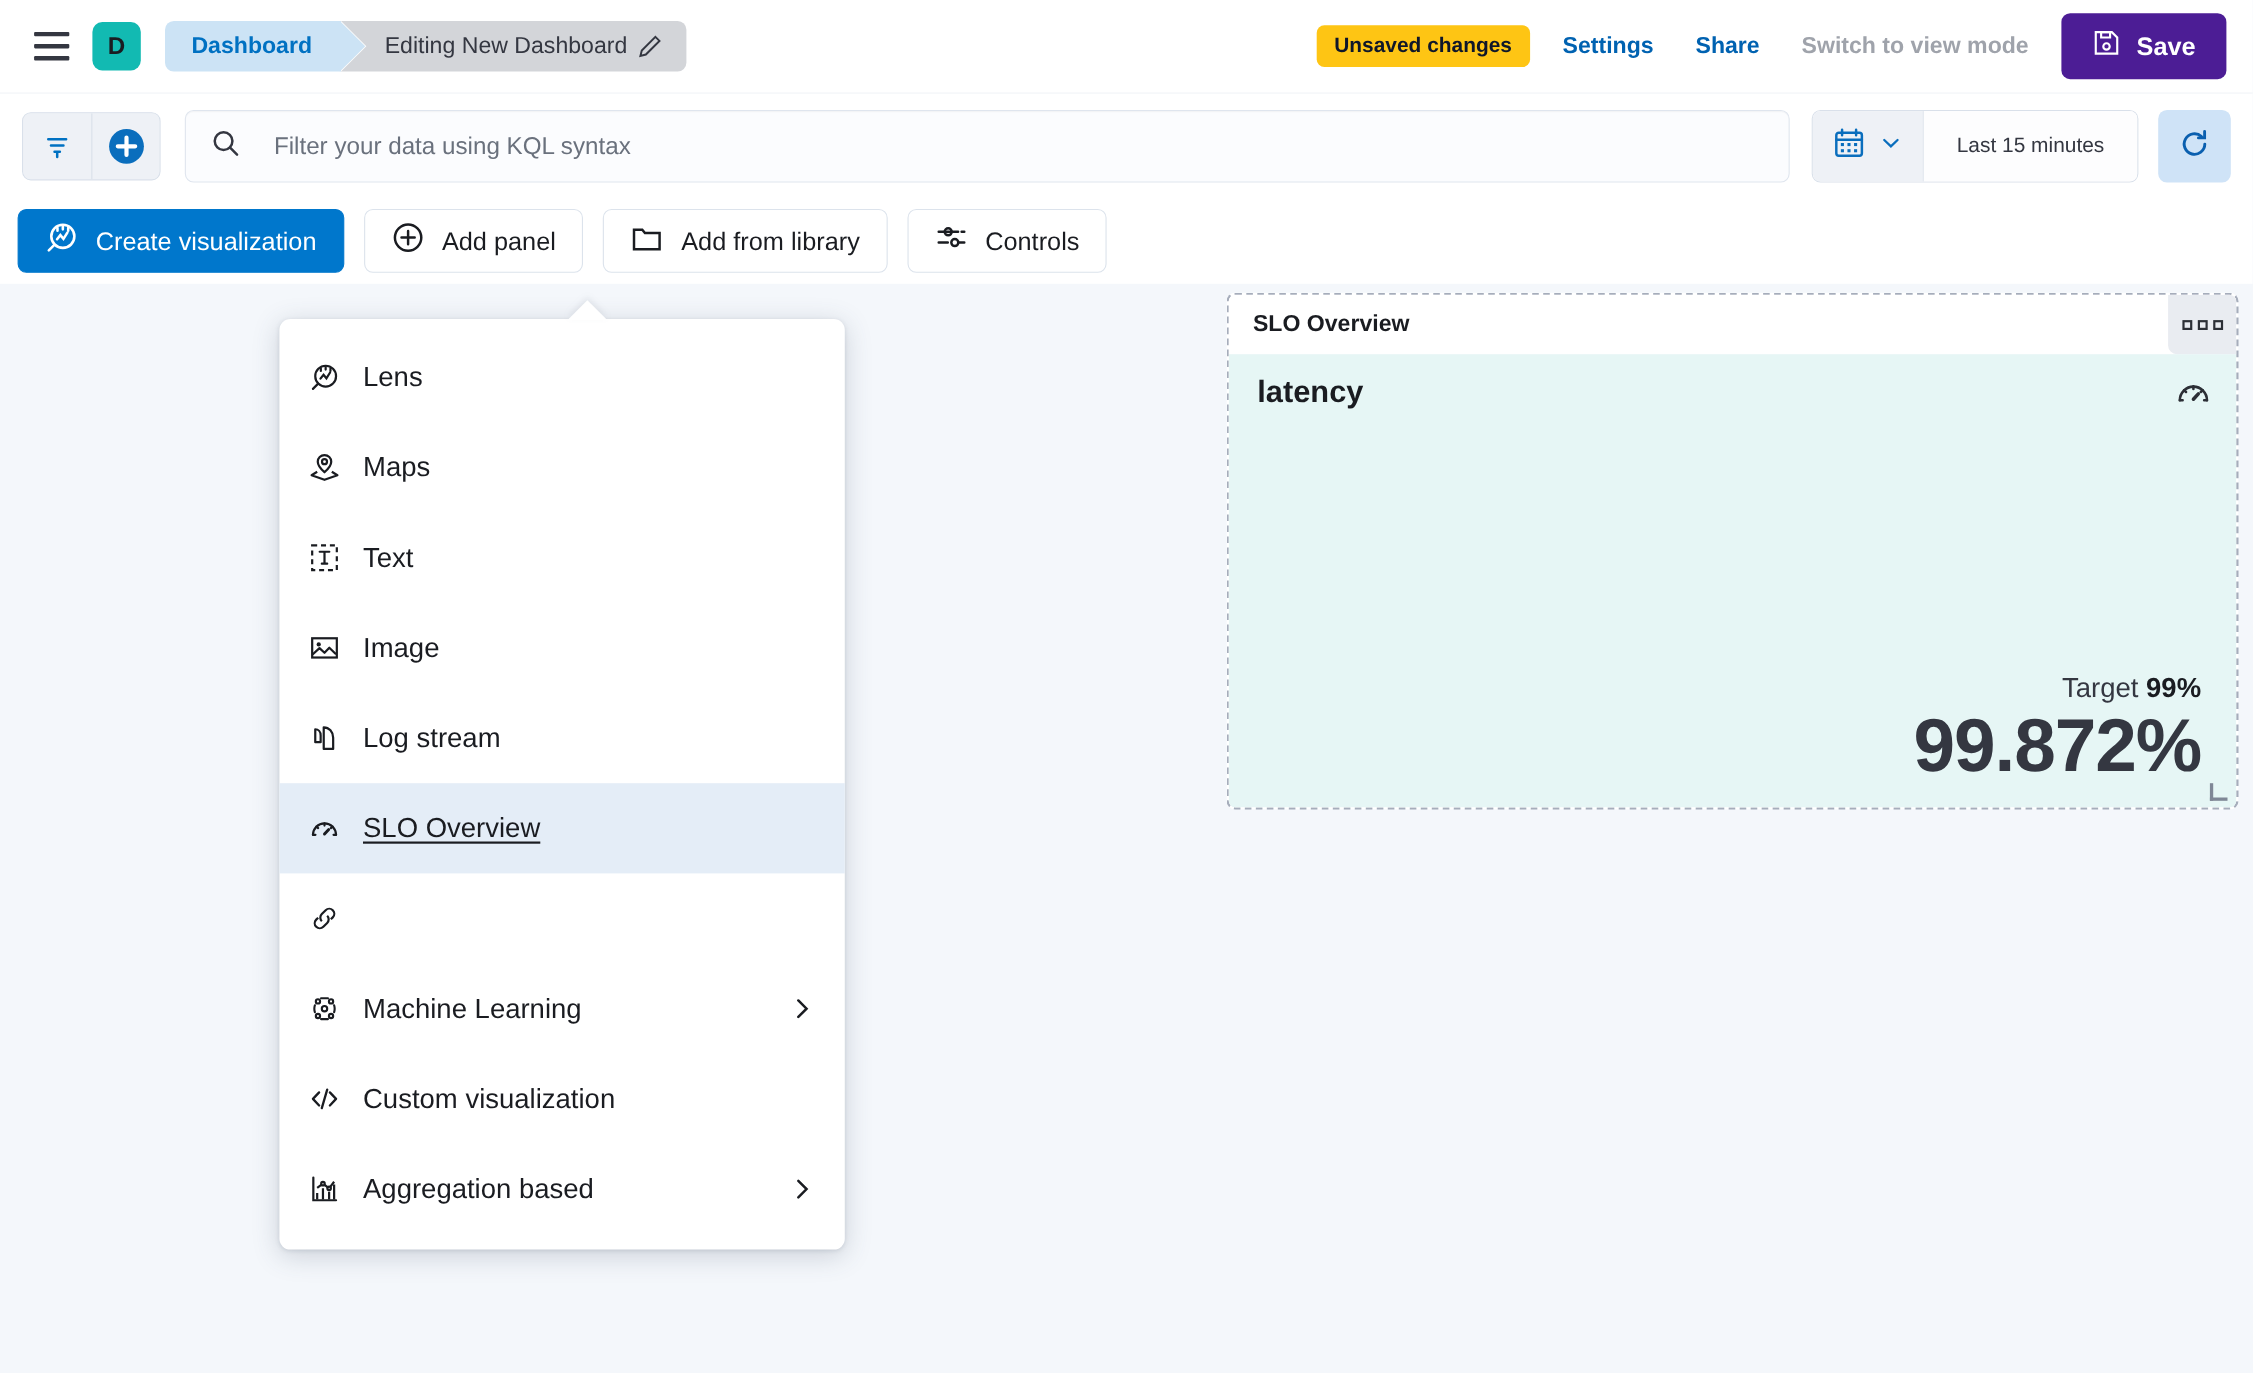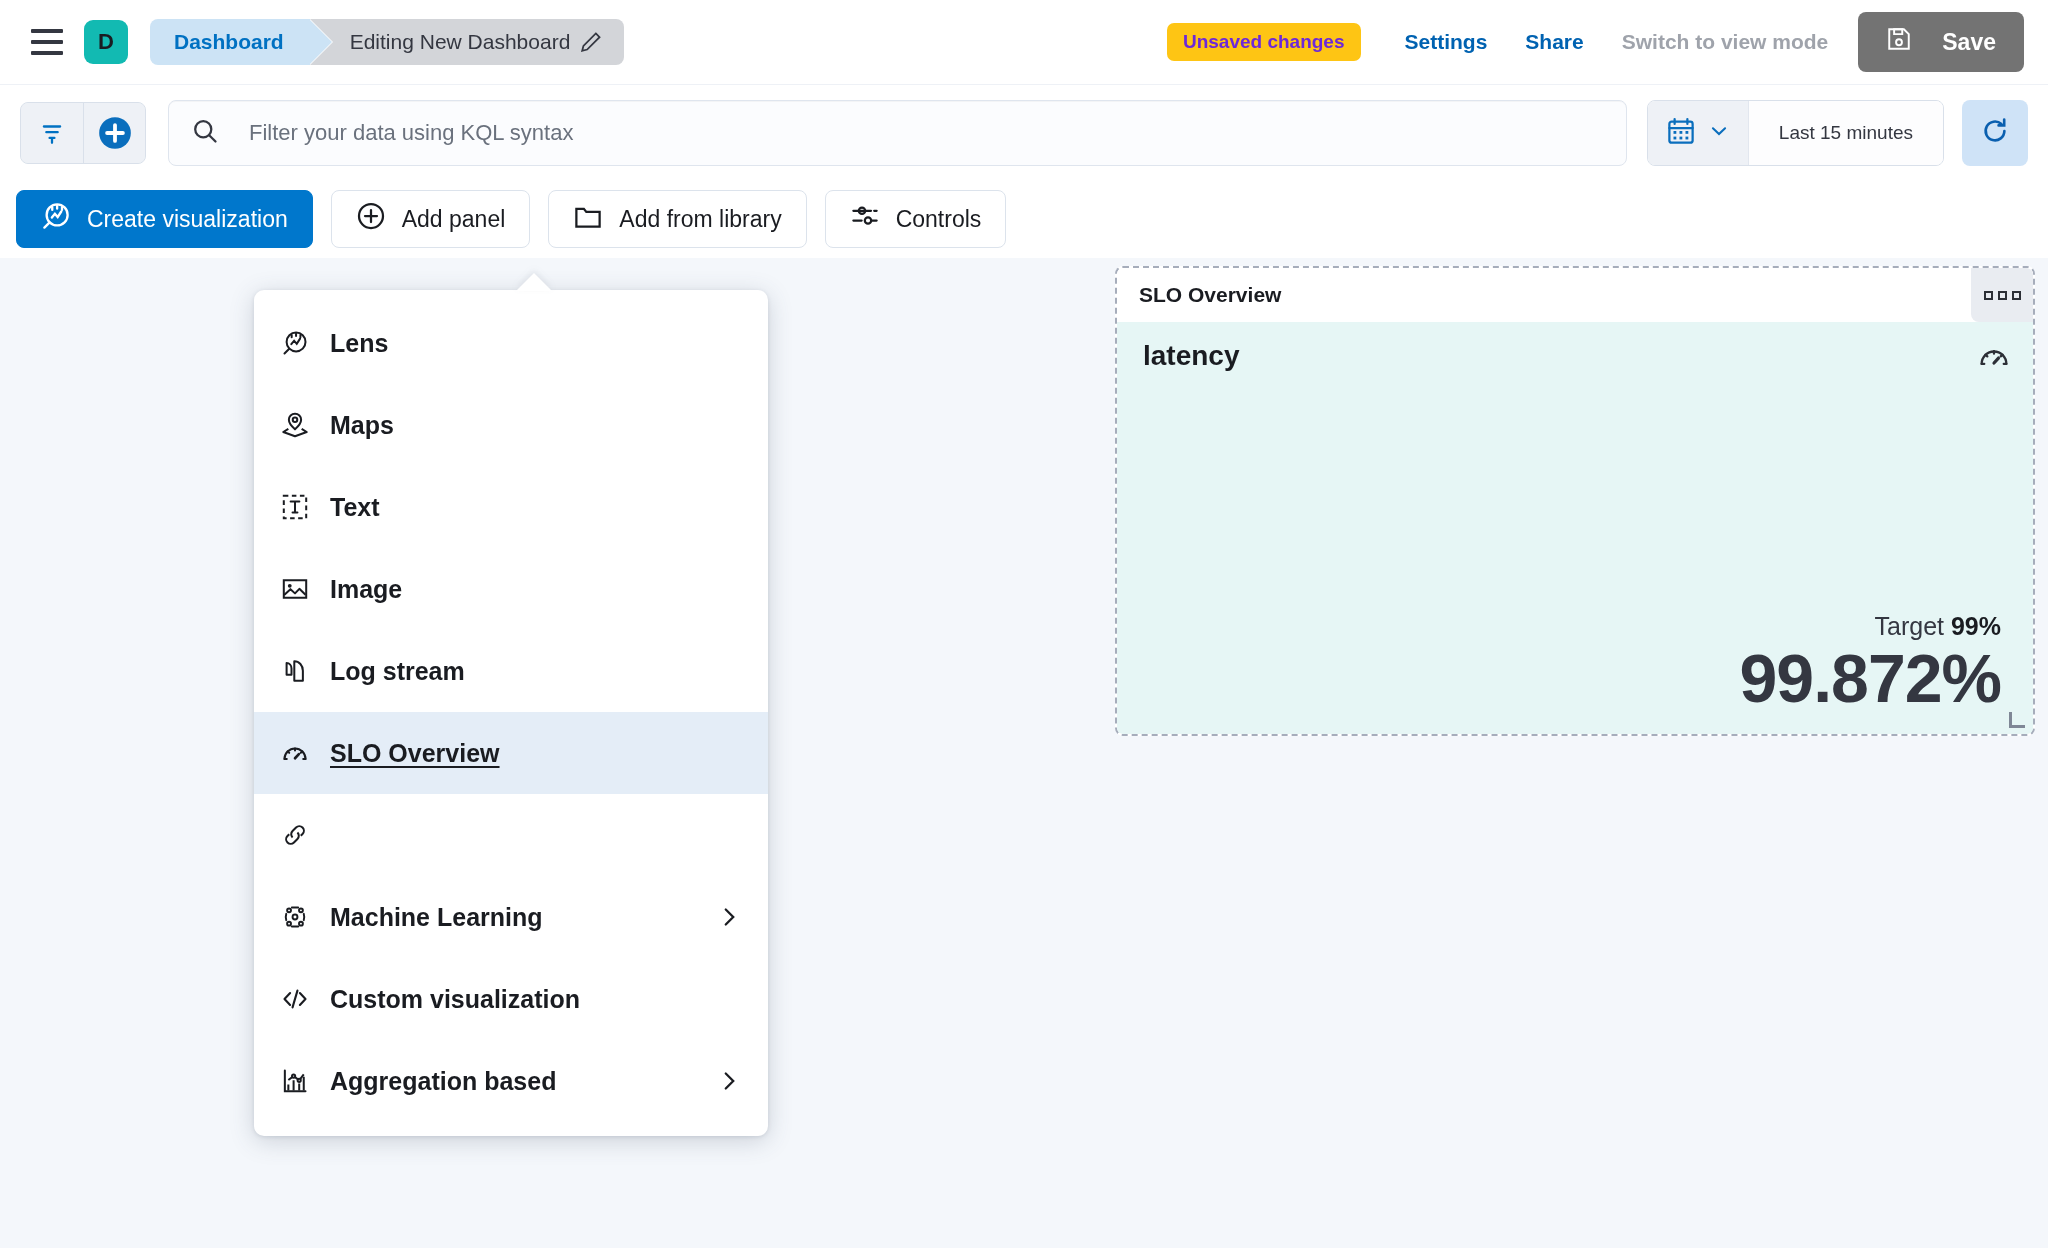--- a/index.html
+++ b/index.html
@@ -93,47 +93,47 @@
   .pencil-ic { margin-left: 10px; display:inline-flex; }
 
   .header-right {
     margin-left: auto;
     display: flex;
     align-items: center;
     gap: 0;
   }
   .badge-unsaved {
     background: #fec514;
-    color: #6d28d9;
+    color: #0f172a;
     font-size: 19px;
     font-weight: 600;
     padding: 8px 16px;
     border-radius: 7px;
-    margin-right: 44px;
+    margin-right: 30px;
     cursor: pointer;
   }
   .hdr-link {
     font-size: 21px;
     font-weight: 600;
     color: #0062b1;
     margin-right: 38px;
     cursor: pointer;
     white-space: nowrap;
   }
   .hdr-link.muted { color: #9fa3ab; font-weight: 700; margin-right: 30px; }
   .btn-save {
-    background: #737373;
+    background: #4c1d95;
     color: #fff;
     border: none;
     border-radius: 8px;
     height: 60px;
     padding: 0 28px;
     font-size: 23px;
     font-weight: 700;
-    display: flex; align-items: center; gap: 30px;
+    display: flex; align-items: center; gap: 14px;
     cursor: pointer;
     font-family: inherit;
   }
 
   
   .querybar {
     height: 96px;
     background: #ffffff;
     display: flex;
     align-items: center;
@@ -278,21 +278,21 @@
     padding: 0 26px;
     cursor: pointer;
     font-size: 25px;
     color: #1a1c21;
   }
   .menu-item .mi-icon {
     width: 30px; height: 30px;
     display: flex; align-items: center; justify-content: center;
     flex: 0 0 30px;
   }
-  .menu-item .mi-label { flex: 1; font-weight: bold; }
+  .menu-item .mi-label { flex: 1; }
   .menu-item.selected {
     background: #e4edf7;
   }
   .menu-item.selected .mi-label {
     text-decoration: underline;
     text-underline-offset: 4px;
   }
   .mi-arrow { display: flex; align-items: center; color: #1a1c21; }
 
   

